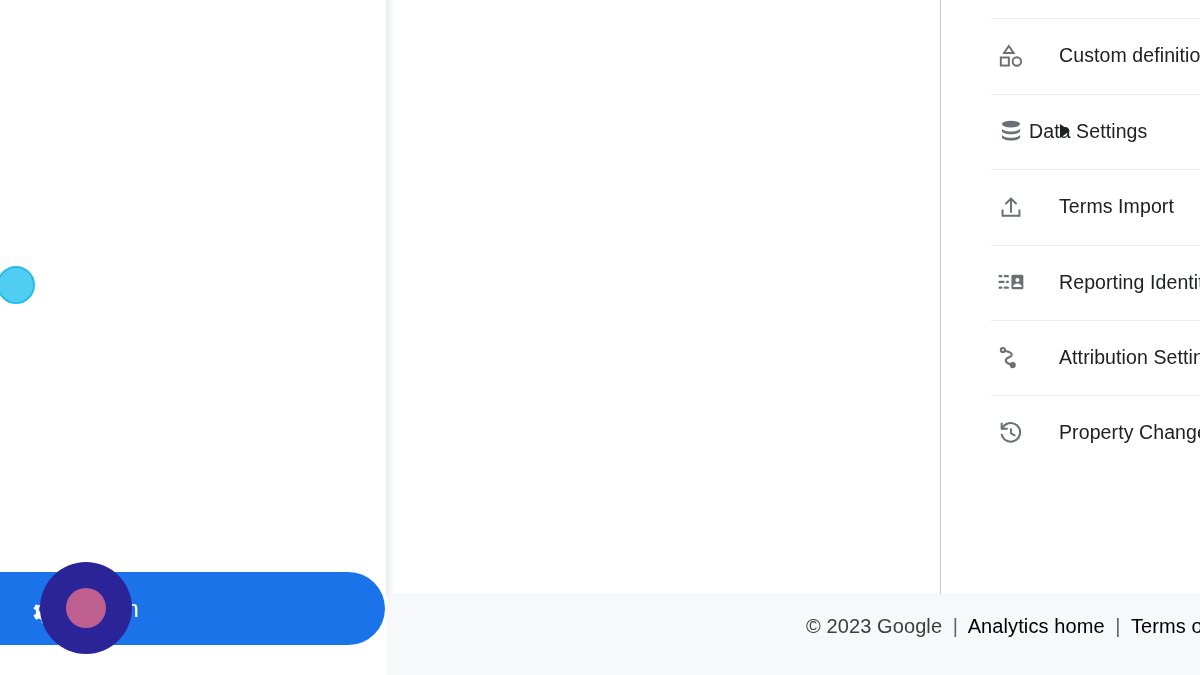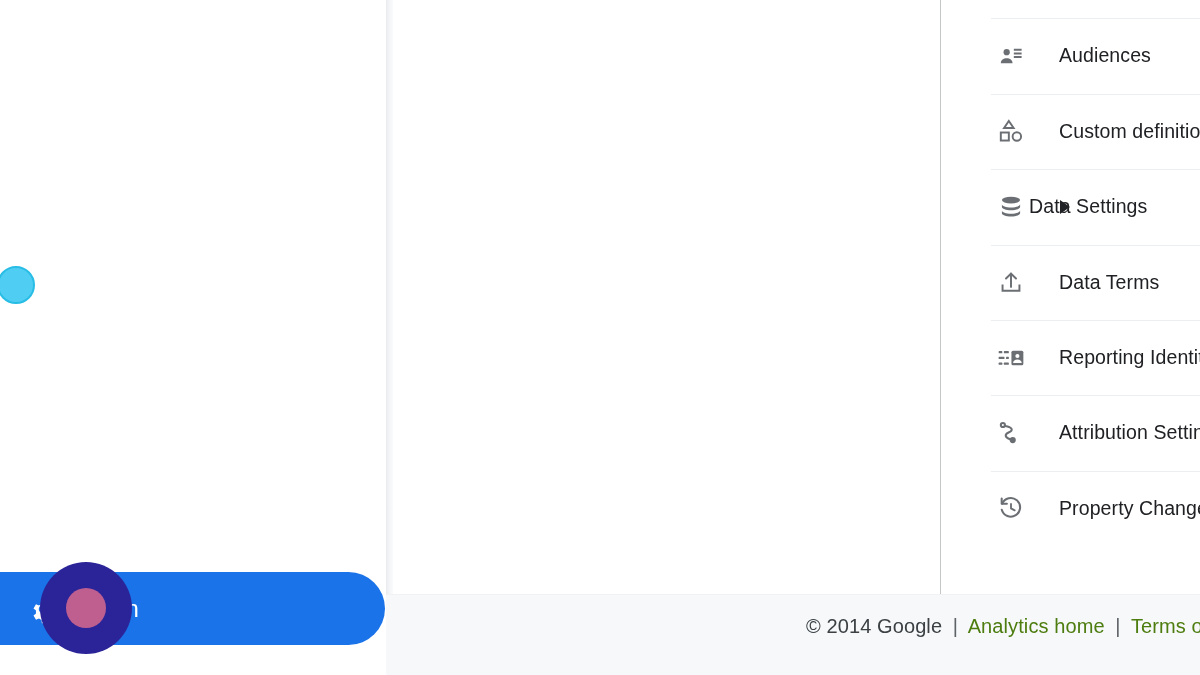--- a/index.html
+++ b/index.html
@@ -140,21 +140,21 @@
     position: absolute;
     left: 420px;
     top: 20px;
     font-size: 20px;
     color: #3c4043;
     white-space: nowrap;
     letter-spacing: 0.1px;
   }
   .footer-sep { color: #5f6368; margin: 0 5px; }
   .footer-link {
-    color: #4d7c0f;
+    color: #000000;
     text-decoration: none;
     cursor: pointer;
   }
 
   
   .footer-left-strip {
     position: absolute;
     left: 0;
     top: 653px;
     width: 386px;
@@ -239,30 +239,20 @@
   <div class="middle-panel"></div>
 
   <div class="right-panel">
     <div class="menu-list">
 
       <div class="menu-row">
         
         
       </div>
 
-      <div class="menu-row">
-        <span class="menu-icon">
-          <svg viewBox="0 0 24 24" fill="none" stroke="currentColor" stroke-width="1.8">
-            <circle cx="8" cy="8.5" r="2.9" fill="currentColor" stroke="none"></circle>
-            <path d="M2.6 18.6c0-3 2.4-4.6 5.4-4.6s5.4 1.6 5.4 4.6z" fill="currentColor" stroke="none"></path>
-            <path d="M14.6 6.2h7.2M14.6 9.6h7.2M14.6 13h7.2" stroke-linecap="butt"></path>
-          </svg>
-        </span>
-        <span class="menu-label">Audiences</span>
-      </div>
 
       <div class="menu-row">
         <span class="menu-icon">
           <svg viewBox="0 0 24 24" fill="none" stroke="currentColor" stroke-width="1.8">
             <path d="M10 2.8 L14.4 9.2 L5.6 9.2 Z"></path>
             <rect x="2.6" y="13.4" width="7.4" height="7.4"></rect>
             <circle cx="17.4" cy="17.1" r="3.9"></circle>
           </svg>
         </span>
         <span class="menu-label">Custom definitions</span>
@@ -281,21 +271,21 @@
       </div>
 
       <div class="menu-row">
         <span class="menu-icon">
           <svg viewBox="0 0 24 24" fill="none" stroke="currentColor" stroke-width="1.8" stroke-linecap="round">
             <path d="M12 16.5 L12 4.4"></path>
             <path d="M7.4 8.8 L12 4.2 L16.6 8.8"></path>
             <path d="M4.2 14.2 L4.2 20 L19.8 20 L19.8 14.2" stroke-linecap="butt"></path>
           </svg>
         </span>
-        <span class="menu-label">Data Terms</span>
+        <span class="menu-label">Terms Import</span>
       </div>
 
       <div class="menu-row">
         <span class="menu-icon">
           <svg viewBox="0 0 24 24" fill="currentColor">
             <rect x="0.6" y="5.6" width="3.4" height="2.1" rx="0.6"></rect>
             <rect x="5.4" y="5.6" width="4.6" height="2.1" rx="0.6"></rect>
             <rect x="0.6" y="10.9" width="5.4" height="2.1" rx="0.6"></rect>
             <rect x="7.4" y="10.9" width="2.6" height="2.1" rx="0.6"></rect>
             <rect x="0.6" y="16.2" width="3.4" height="2.1" rx="0.6"></rect>
@@ -328,21 +318,21 @@
           </svg>
         </span>
         <span class="menu-label">Property Change History</span>
       </div>
 
     </div>
   </div>
 
   <div class="footer">
     <div class="footer-inner">
-      <span>© 2014 Google</span>
+      <span>© 2023 Google</span>
       <span class="footer-sep">|</span>
       <a class="footer-link">Analytics home</a>
       <span class="footer-sep">|</span>
       <a class="footer-link">Terms of Service</a>
     </div>
   </div>
   <div class="footer-left-strip"></div>
 
   <div class="admin-pill">
     <span class="admin-pill-gear">

